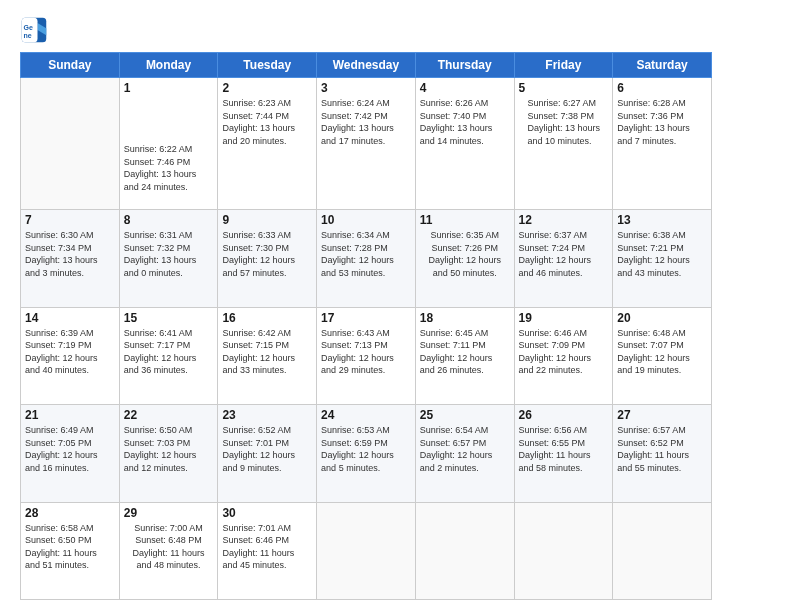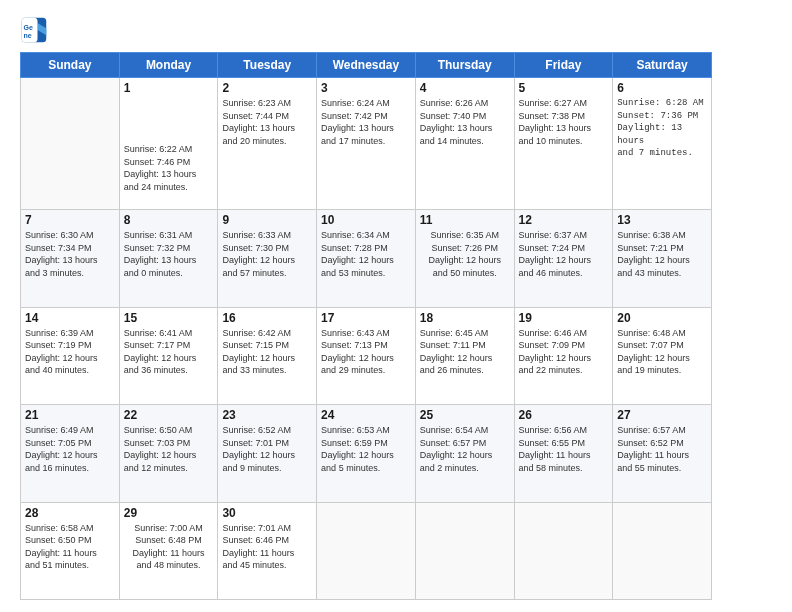--- a/index.html
+++ b/index.html
@@ -160,28 +160,28 @@
           </td>
           <td>
             <span class="day-number">4</span>
             <div class="cell-info" style="white-space: pre-line;">Sunrise: 6:26 AM
 Sunset: 7:40 PM
 Daylight: 13 hours
 and 14 minutes.</div>
           </td>
           <td>
             <span class="day-number">5</span>
-            <div class="cell-info" style="white-space: pre-line;">Sunrise: 6:27 AM
+            <div class="cell-info" style="white-space: pre-line; margin-left: 9px;">Sunrise: 6:27 AM
 Sunset: 7:38 PM
 Daylight: 13 hours
 and 10 minutes.</div>
           </td>
           <td>
             <span class="day-number">6</span>
-            <div class="cell-info" style="white-space: pre-line; font-family: Liberation Mono, monospace;">Sunrise: 6:28 AM
+            <div class="cell-info" style="white-space: pre-line;">Sunrise: 6:28 AM
 Sunset: 7:36 PM
 Daylight: 13 hours
 and 7 minutes.</div>
           </td>
         </tr>
         <tr>
           <td>
             <span class="day-number">7</span>
             <div class="cell-info" style="white-space: pre-line;">Sunrise: 6:30 AM
 Sunset: 7:34 PM

